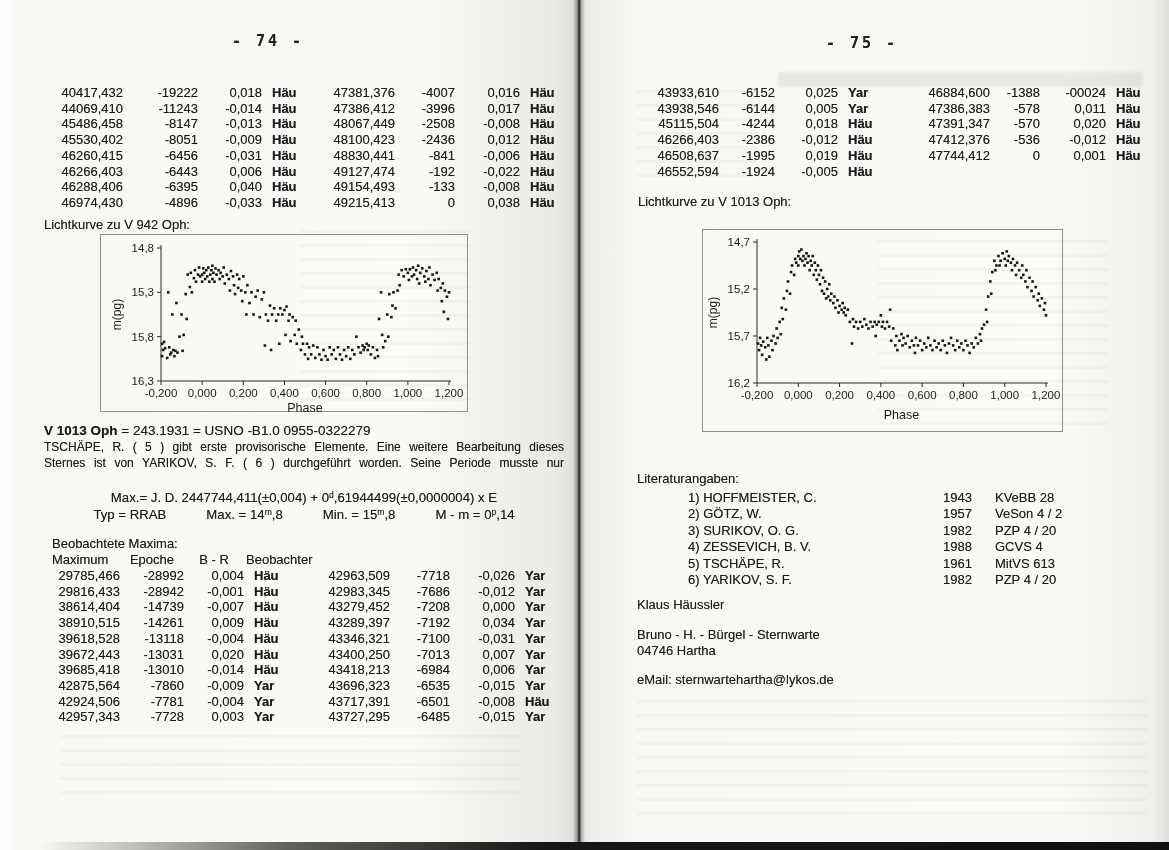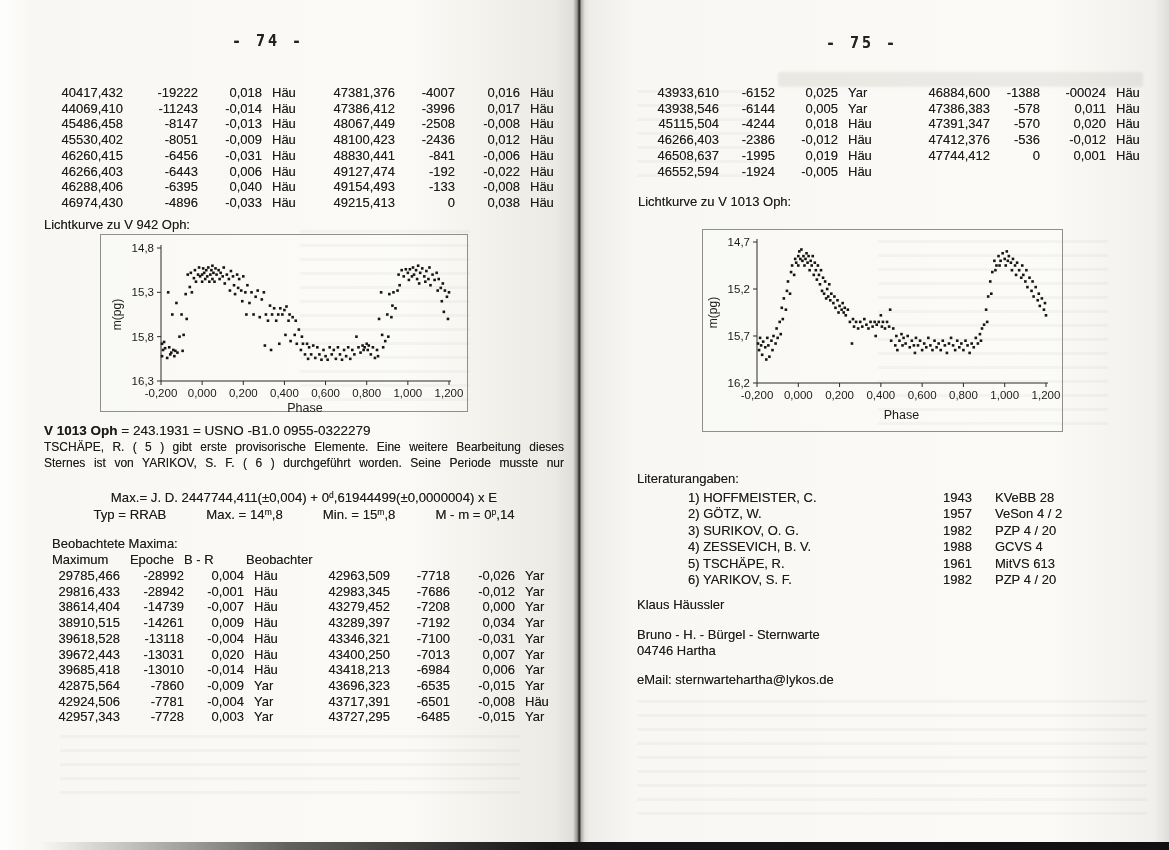--- a/index.html
+++ b/index.html
@@ -24,25 +24,25 @@
     letter-spacing:3px;text-align:center;width:160px;color:#222;}
   .lbl{font-size:13px;white-space:nowrap;}
   .txt{text-shadow:0 0 .35px rgba(27,27,27,.55);}
   .sub-table{display:grid;font-size:13px;line-height:15.7px;}
   .lit-table{display:grid;font-size:13px;line-height:16.4px;}
   .trow{display:contents;}
   .trow span{white-space:nowrap;}
   .sub-table .trow span:nth-child(1),
   .sub-table .trow span:nth-child(2),
   .sub-table .trow span:nth-child(3){text-align:right;}
-  .sub-table .trow span:nth-child(4){text-align:left;padding-left:10px;}
+  .sub-table .trow span:nth-child(4){text-align:left;padding-left:10px;font-weight:bold;}
   #mx-head{display:grid;grid-template-columns:72px 64px 60px 140px;font-size:13px;}
   #mx-head span:nth-child(1){text-align:left;padding-left:4px;}
   #mx-head span:nth-child(2){text-align:center;}
-  #mx-head span:nth-child(3){text-align:left;}
+  #mx-head span:nth-child(3){text-align:center;}
   #mx-head span:nth-child(4){text-align:left;padding-left:2px;}
   .para{width:520px;font-size:12px;line-height:16.2px;}
   .para .jl{text-align:justify;text-align-last:justify;}
   .para .ll{text-align:left;}
   .formula{width:520px;text-align:center;font-size:13.2px;white-space:nowrap;}
   .sup{font-size:8.5px;position:relative;top:-4.5px;}
   .seg{display:inline-block;}
   .seg+.seg{margin-left:40px;}
   .chart-frame{border:1px solid #8f8f8c;background:rgba(252,251,248,.35);}
   .bleed{pointer-events:none;opacity:.55;filter:blur(.7px);

